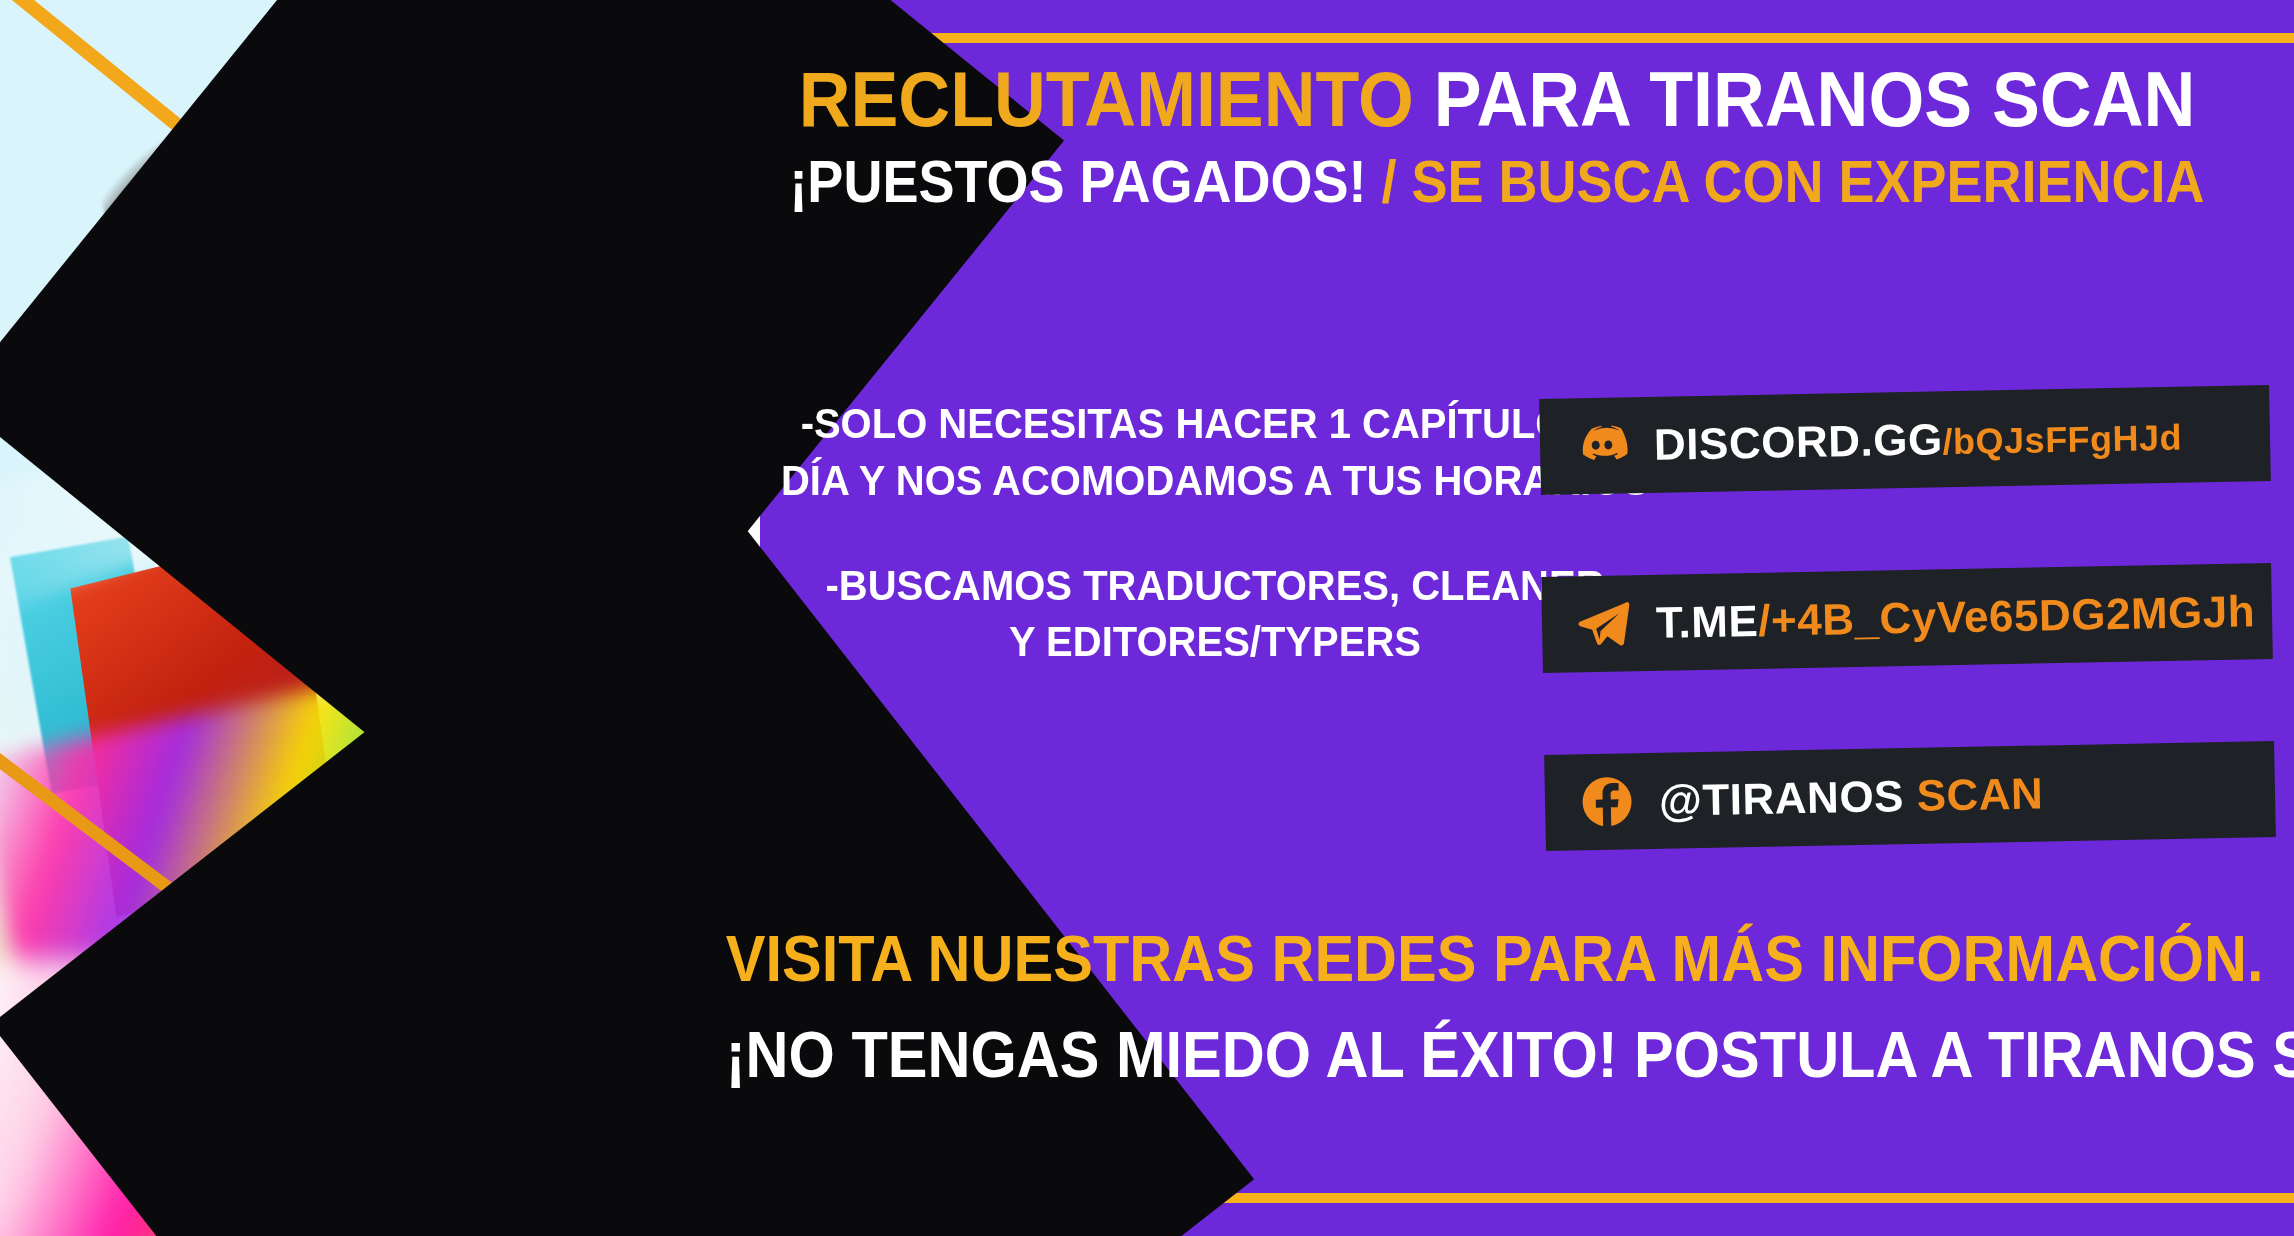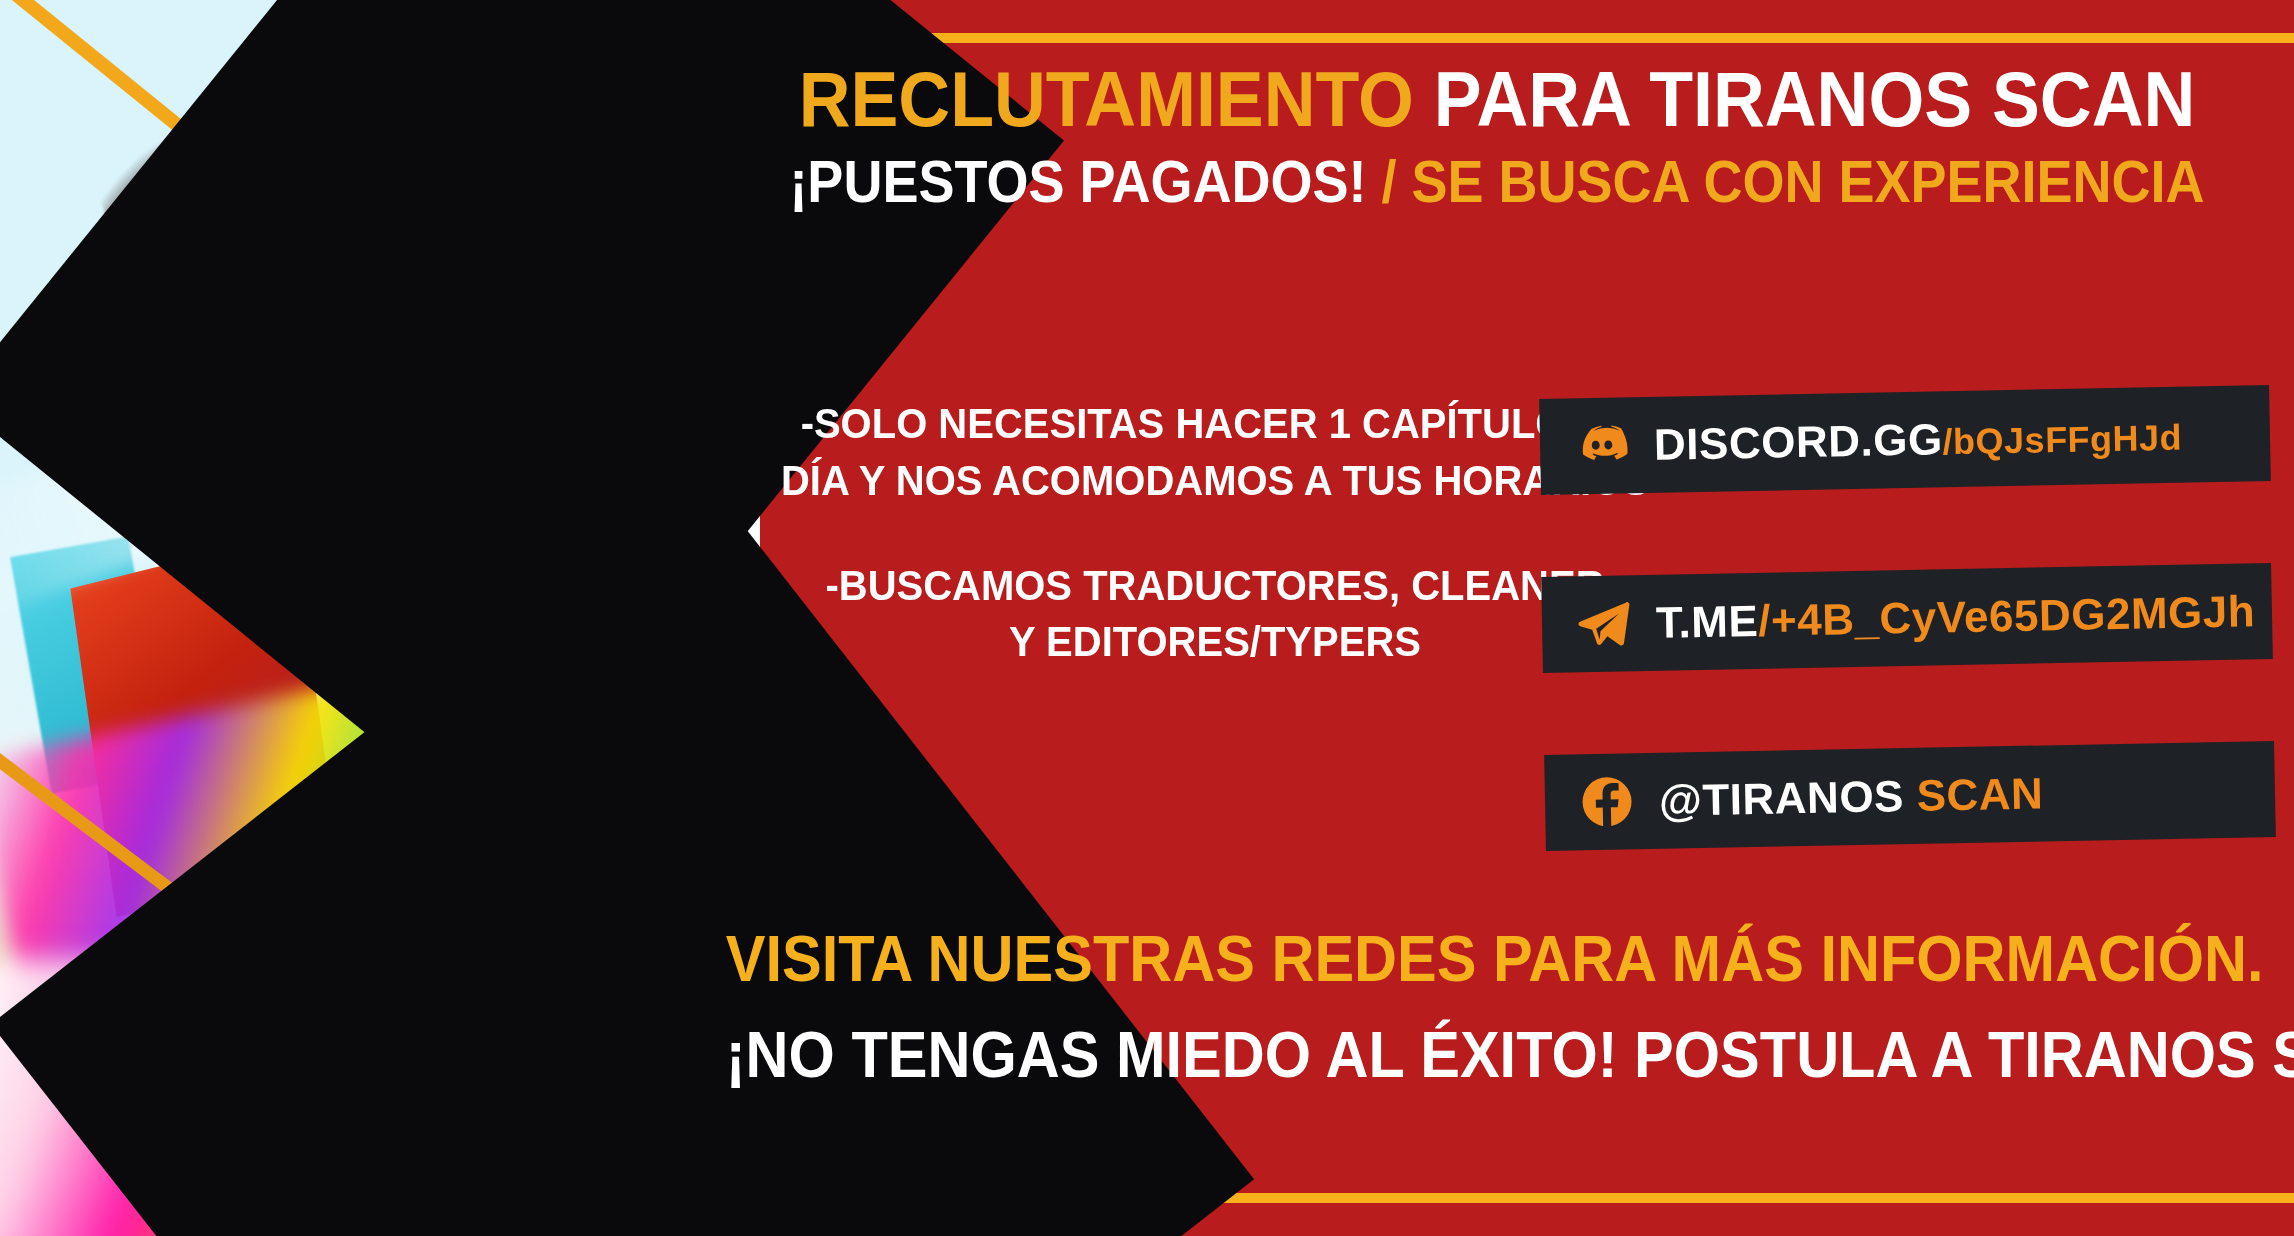--- a/index.html
+++ b/index.html
@@ -1,18 +1,18 @@
 <!DOCTYPE html>
 <html><head>
 <meta charset="utf-8">
 <style>
   html,body{margin:0;padding:0;background:#000;}
   body{width:2294px;height:1236px;overflow:hidden;font-family:"Liberation Sans",sans-serif;}
 
-  #banner{position:relative;width:2294px;height:1236px;background:#b91c1c;overflow:hidden;}
+  #banner{position:relative;width:2294px;height:1236px;background:#6d28d9;overflow:hidden;}
 
   
   .bar-top{position:absolute;left:600px;top:33px;width:1694px;height:10px;background:#f9b11a;}
   .bar-bottom{position:absolute;left:598px;top:1193px;width:1696px;height:10px;background:#f9b11a;}
 
   
   #art{position:absolute;left:0;top:0;width:700px;height:1236px;}
 
   .art-shape{position:absolute;inset:0;}
 

